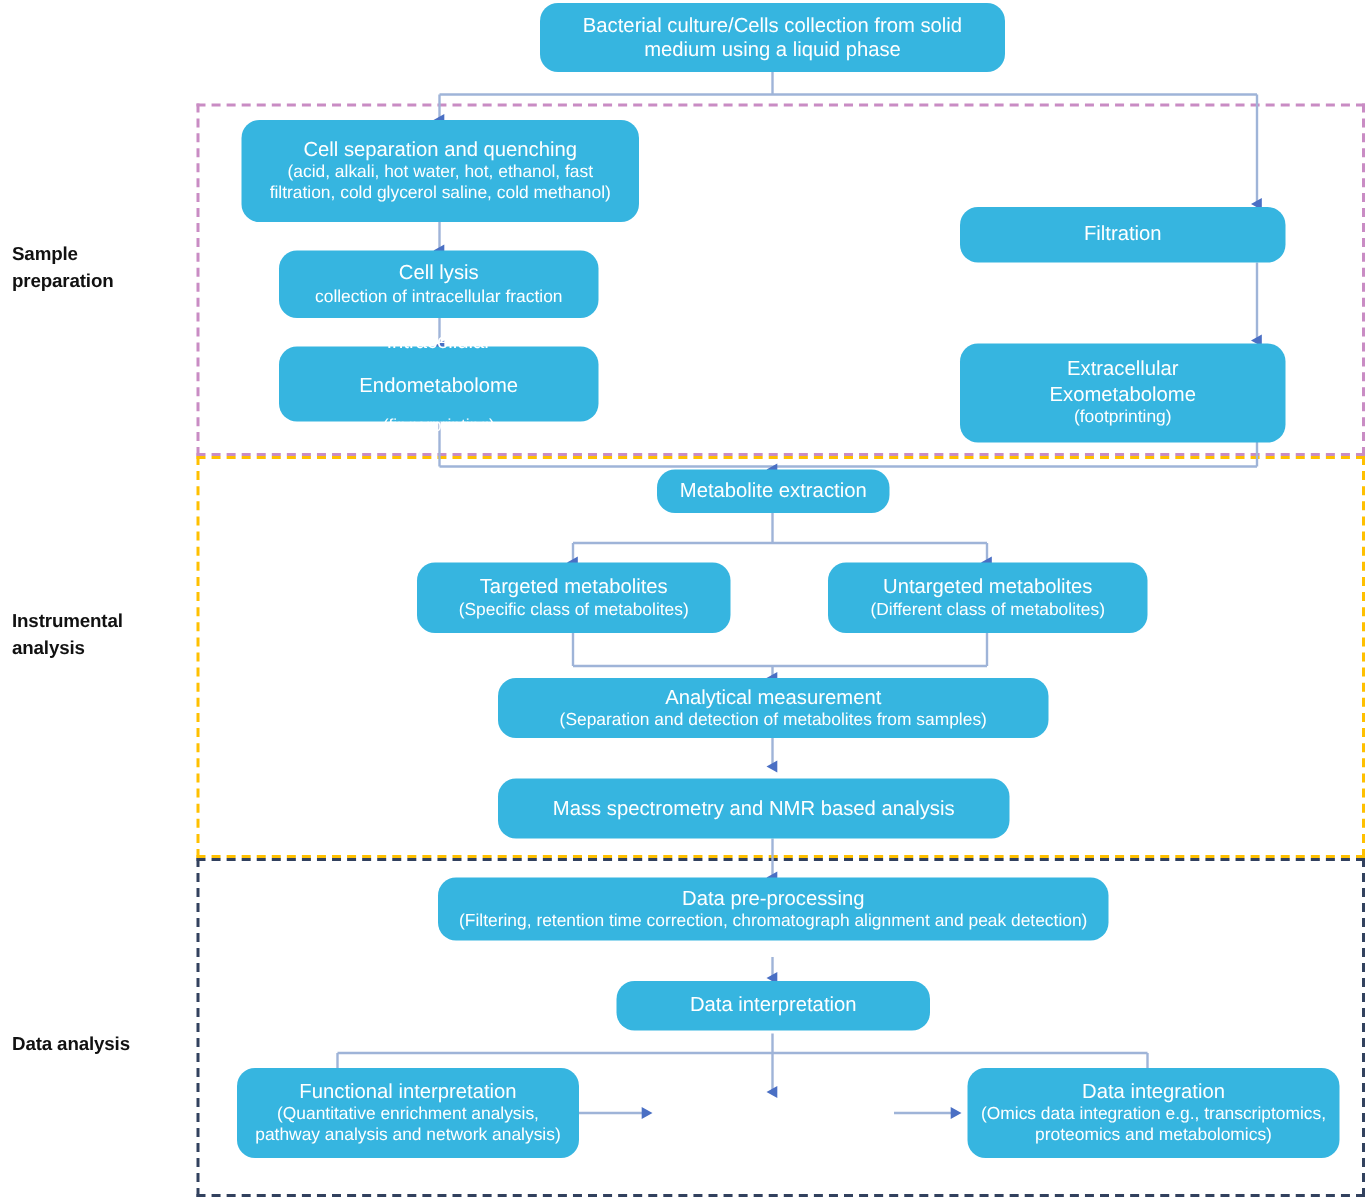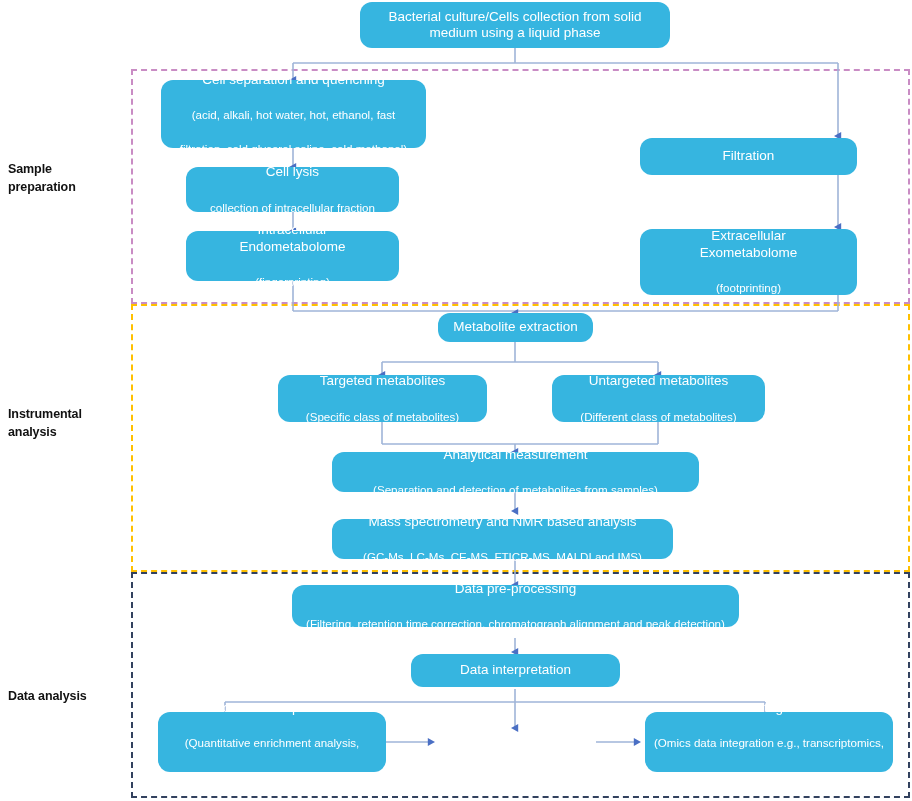--- a/index.html
+++ b/index.html
@@ -52,21 +52,21 @@
     color:#ffffff;
     display:flex;
     flex-direction:column;
     align-items:center;
     justify-content:center;
     text-align:center;
     padding:4px 8px;
     line-height:1.22;
   }
   .box .t1{ font-size:13.5px; }
-  .box .t2{ font-size:11.6px;margin-top:20px; }
+  .box .t2{ font-size:11.6px; }
   
   .svg-layer{
     position:absolute;
     left:0; top:0;
     width:912px; height:801px;
     pointer-events:none;
   }
 </style>
 </head>
 <body>
@@ -154,21 +154,21 @@
     <span class="t1">Cell separation and quenching</span>
     <span class="t2">(acid, alkali, hot water, hot, ethanol, fast</span>
     <span class="t2">filtration, cold glycerol saline, cold methanol)</span>
   </div>
 
   <div class="box" style="left:186px; top:167px; width:213px; height:45px;">
     <span class="t1">Cell lysis</span>
     <span class="t2">collection of intracellular fraction</span>
   </div>
 
-  <div class="box" style="left:186px; top:231px; width:213px; height:50px;">
+  <div class="box" style="left:186px; top:231px; width:213px; height:50px;gap:12px;">
     <span class="t1">Intracellular</span>
     <span class="t1">Endometabolome</span>
     <span class="t2">(fingerprinting)</span>
   </div>
 
   <div class="box" style="left:640px; top:138px; width:217px; height:37px;">
     <span class="t1">Filtration</span>
   </div>
 
   <div class="box" style="left:640px; top:229px; width:217px; height:66px;">
@@ -191,21 +191,20 @@
     <span class="t2">(Specific class of metabolites)</span>
   </div>
 
   <div class="box" style="left:332px; top:452px; width:367px; height:40px;">
     <span class="t1">Analytical measurement</span>
     <span class="t2">(Separation and detection of metabolites from samples)</span>
   </div>
 
   <div class="box" style="left:332px; top:519px; width:341px; height:40px;">
     <span class="t1">Mass spectrometry  and NMR based analysis</span>
-    <span class="t2">(GC-Ms, LC-Ms, CE-MS, FTICR-MS, MALDI and IMS)</span>
   </div>
 
   <div class="box" style="left:292px; top:585px; width:447px; height:42px;">
     <span class="t1">Data pre-processing</span>
     <span class="t2">(Filtering, retention time correction, chromatograph alignment and peak detection)</span>
   </div>
 
   <div class="box" style="left:411px; top:654px; width:209px; height:33px;">
     <span class="t1">Data interpretation</span>
   </div>

